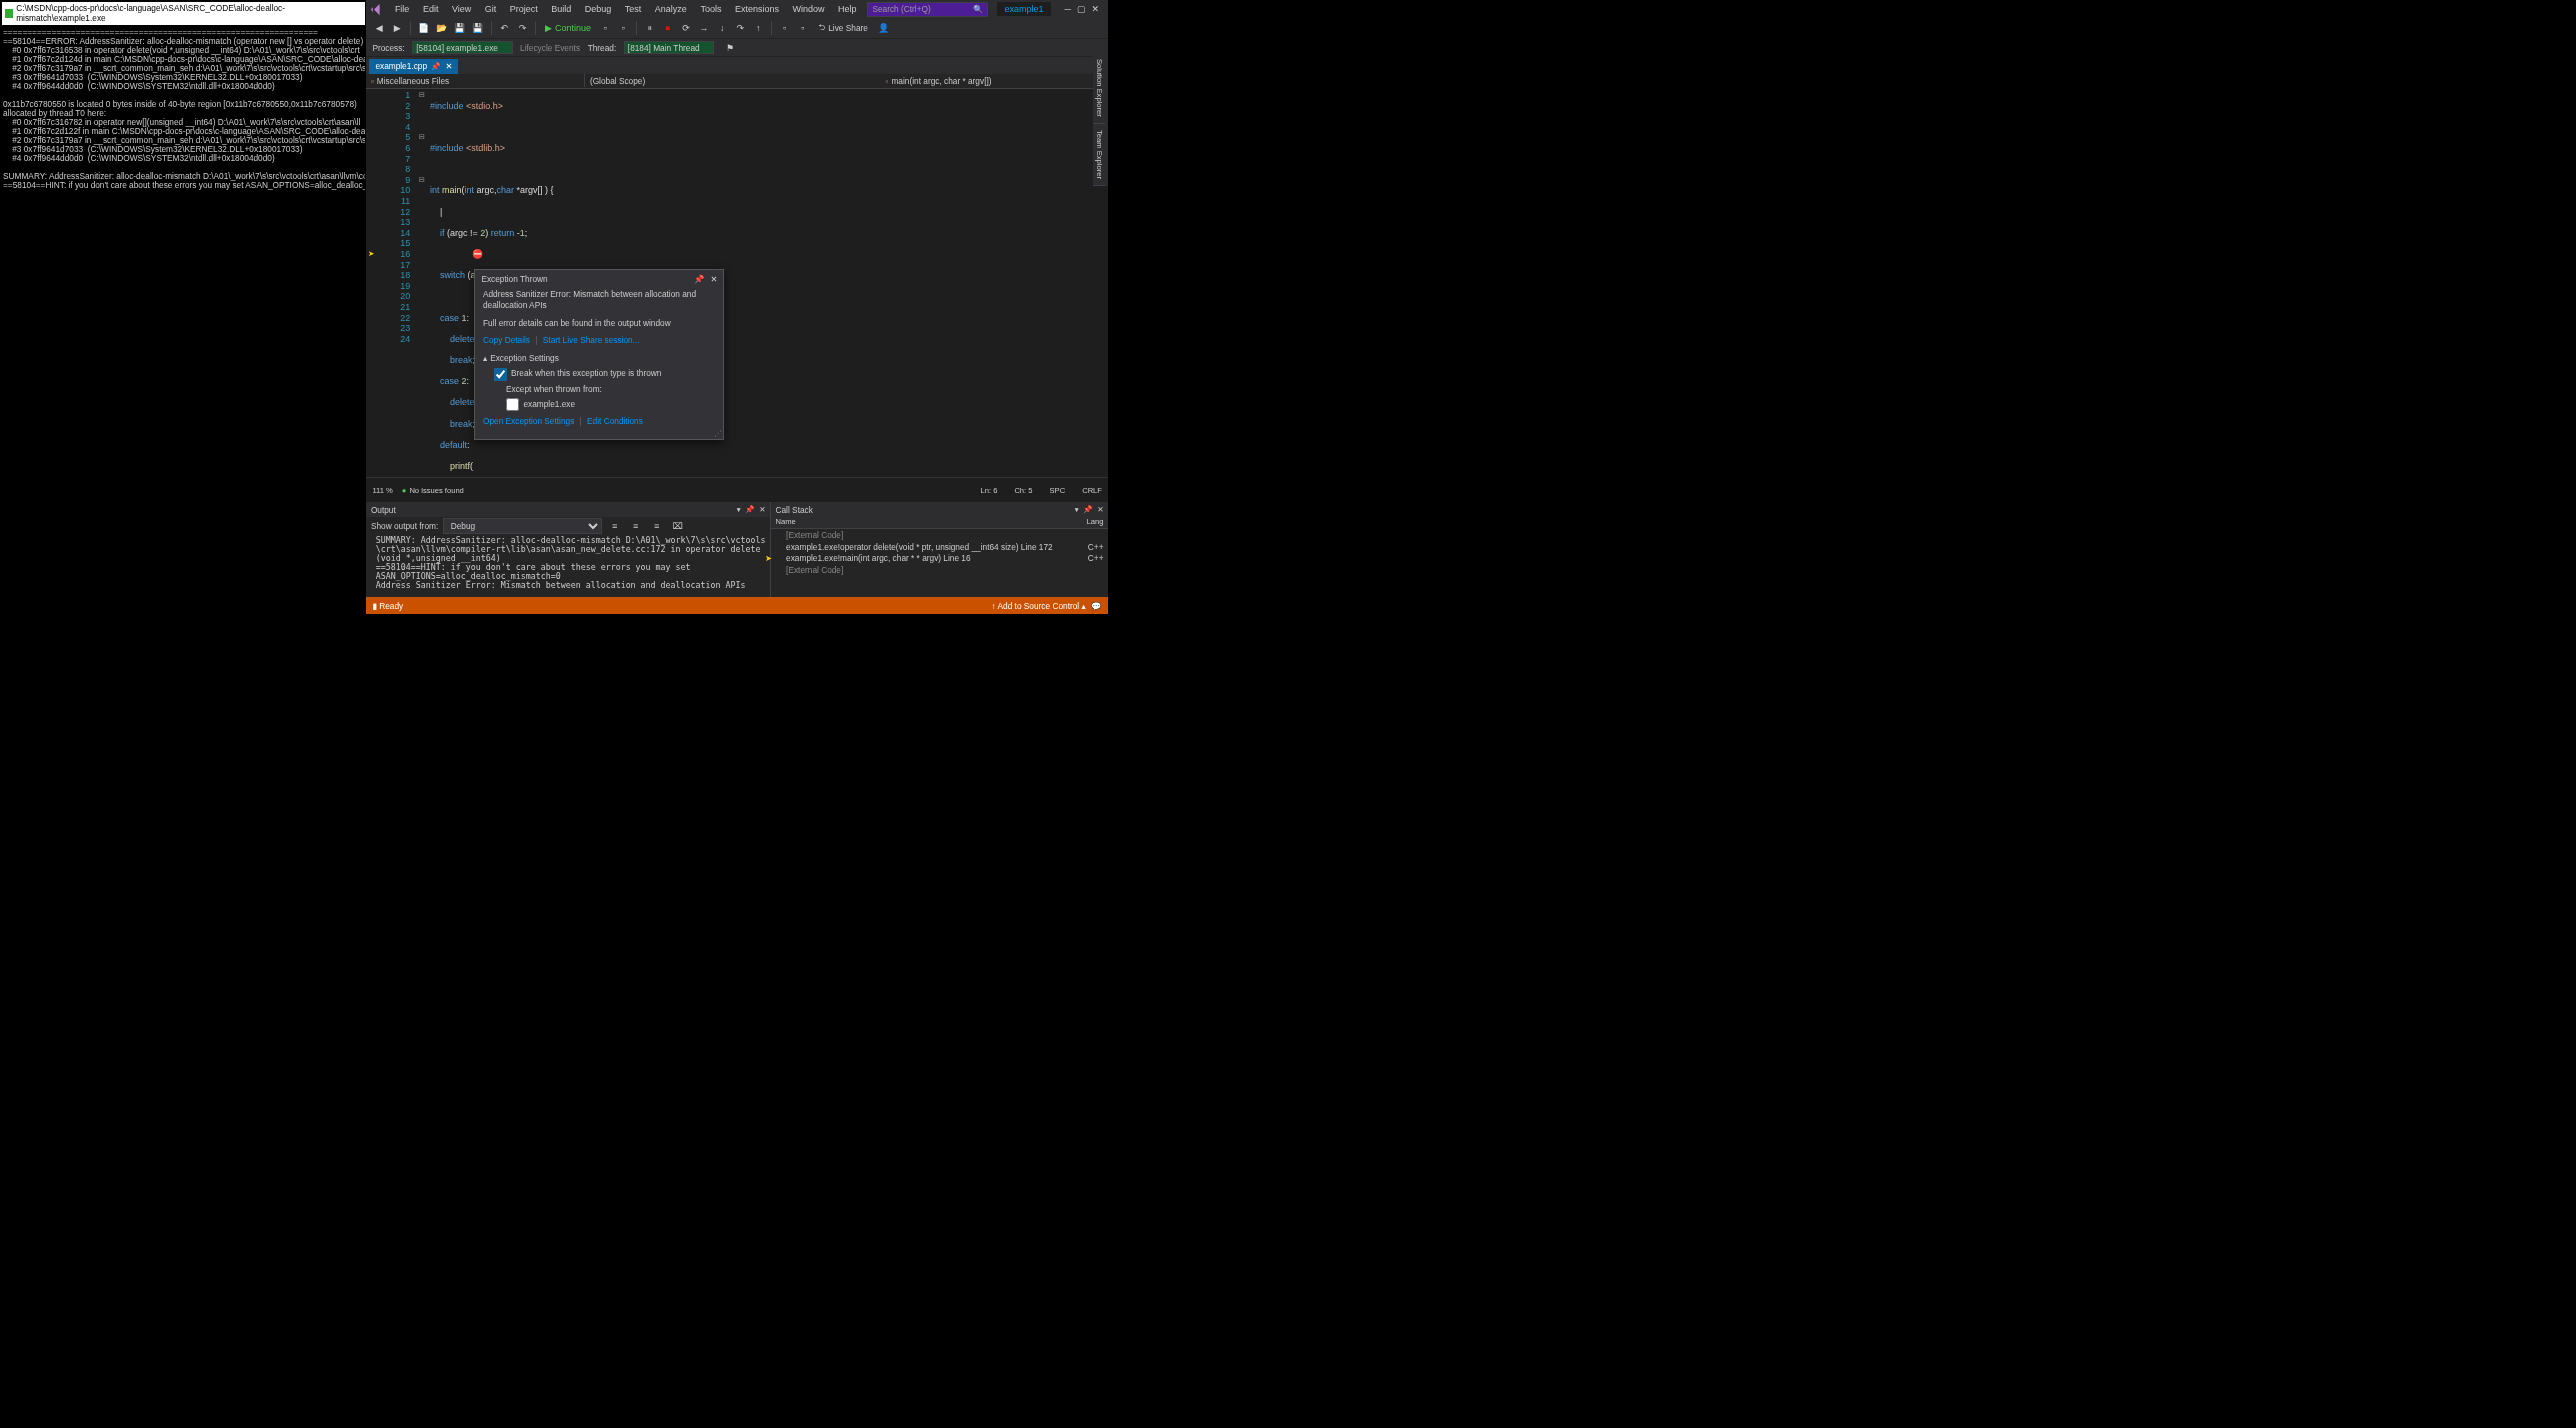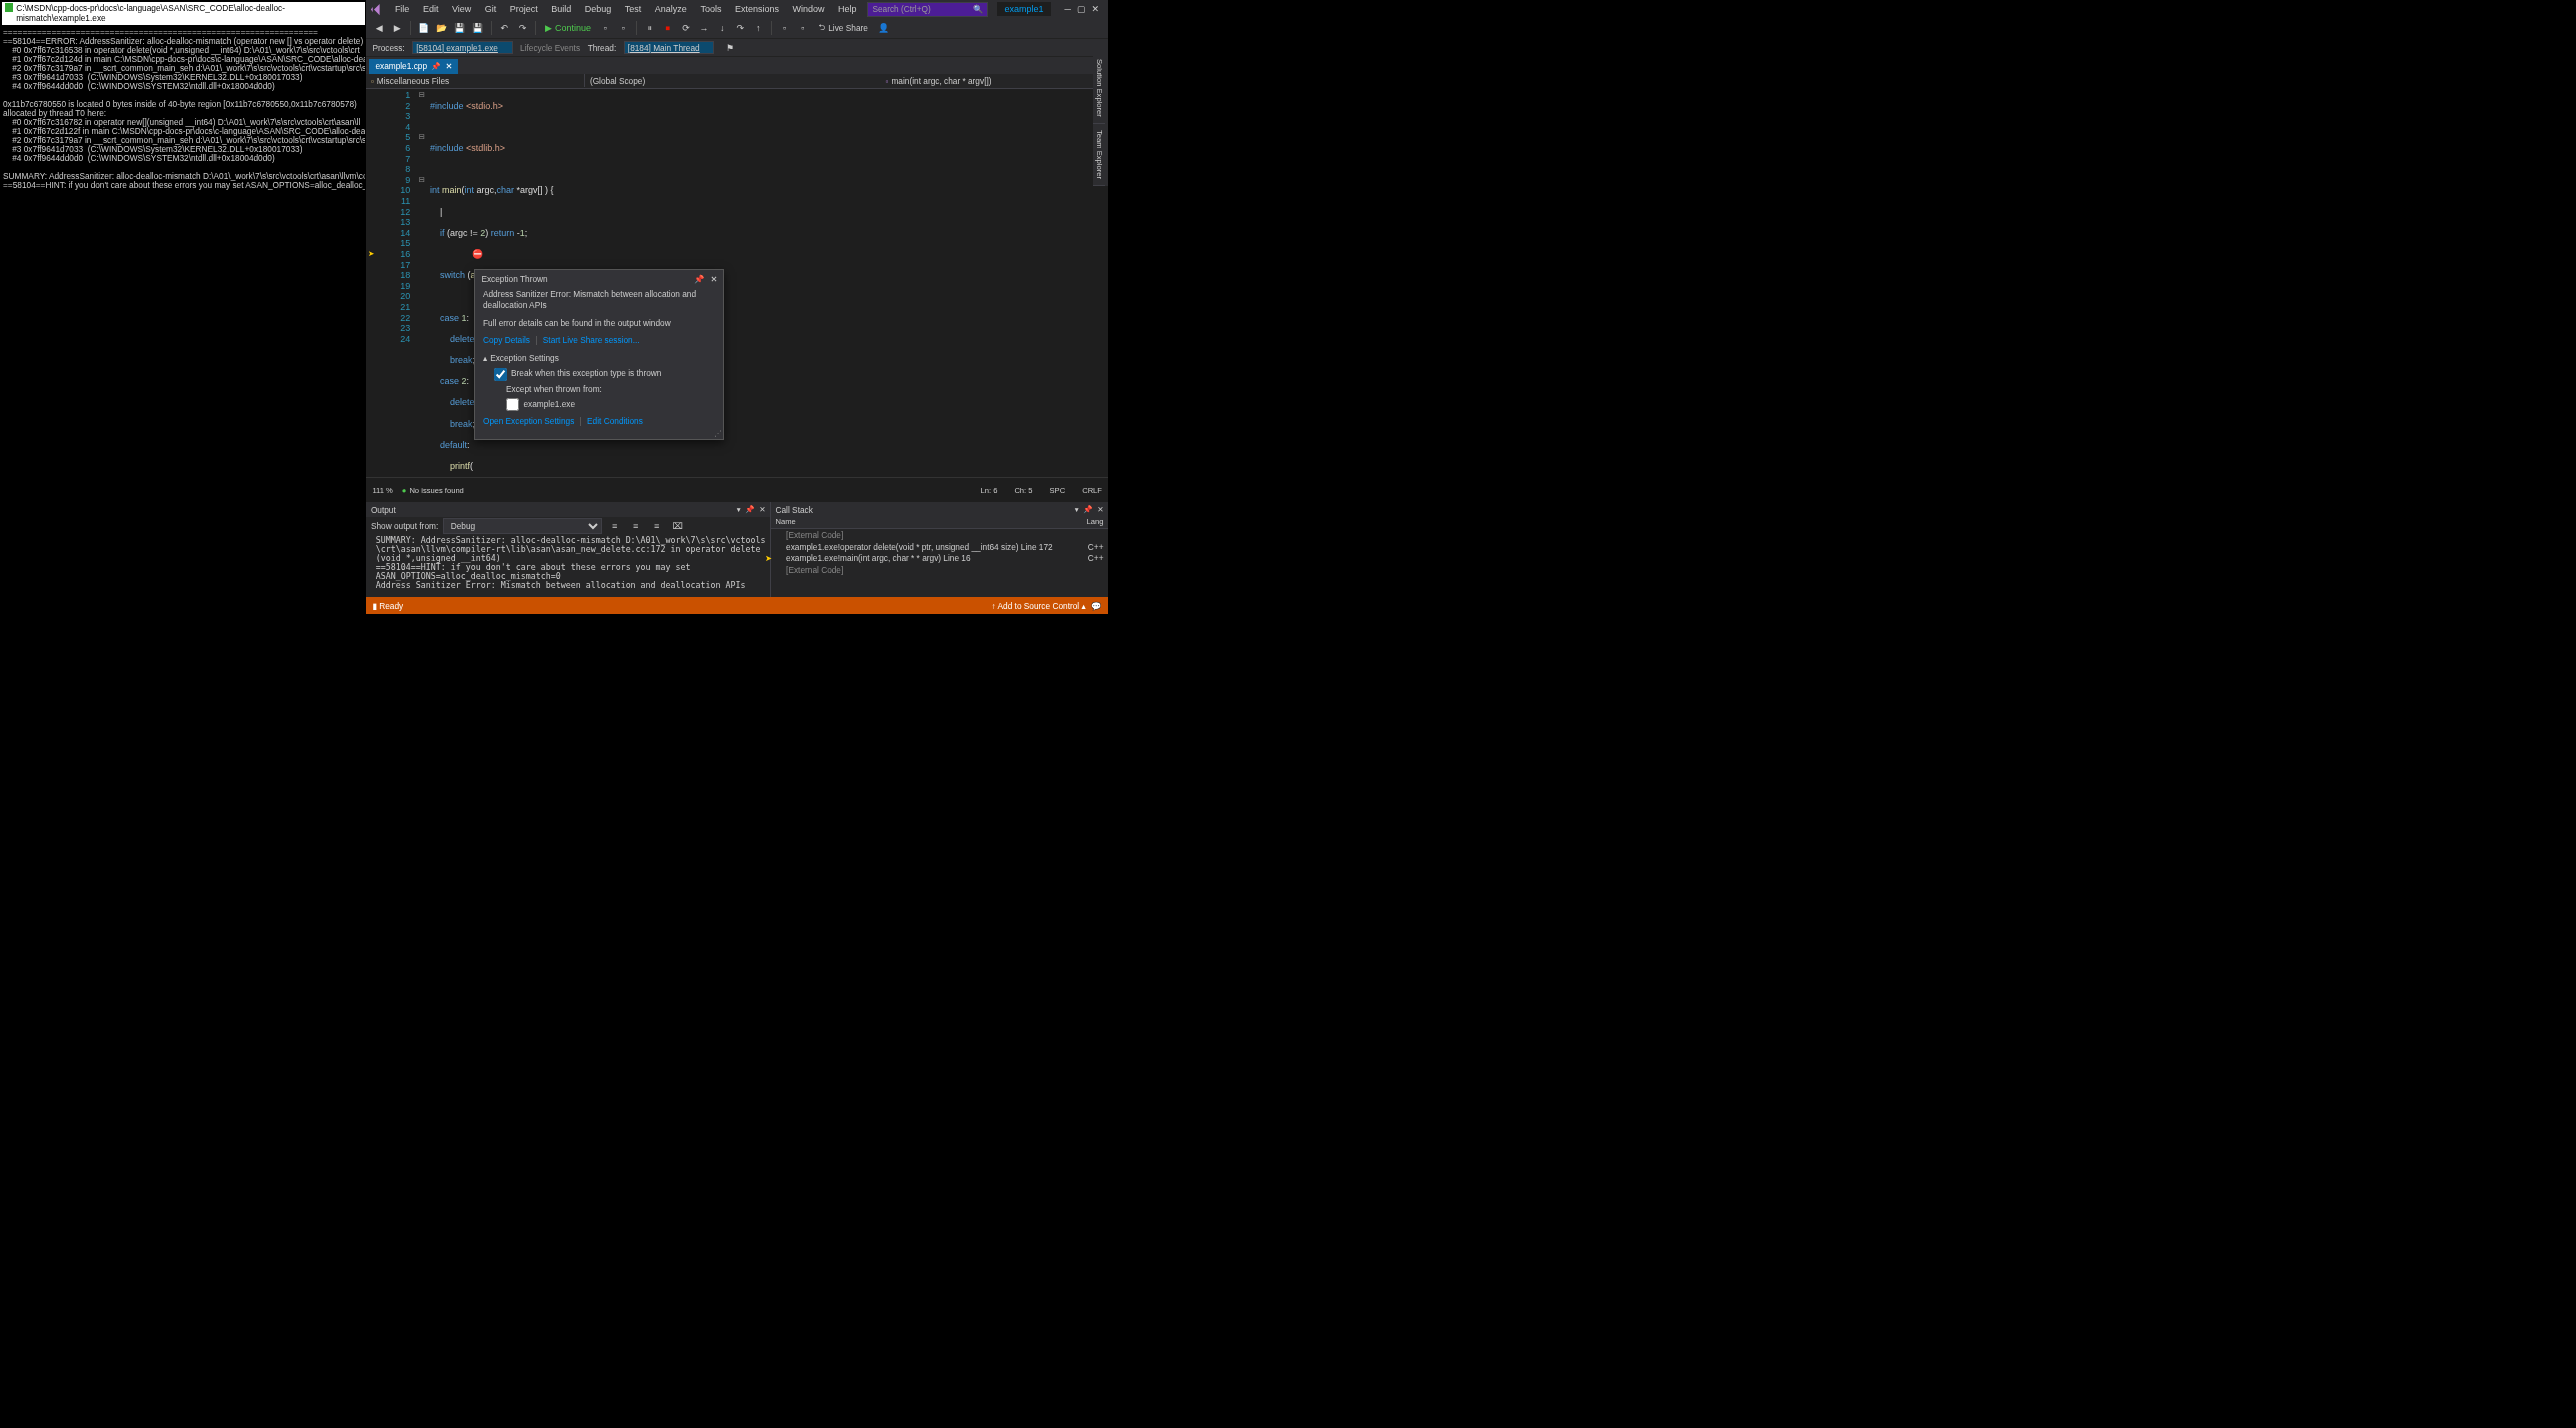--- a/index.html
+++ b/index.html
@@ -1,40 +1,40 @@
 <!DOCTYPE html>
 <html style="font-size:12px"><head>
 <meta charset="utf-8">
 <style>
 * { margin: 0; padding: 0; box-sizing: border-box; font-family: 'Segoe UI', sans-serif; }
 body { background: #000; color: #ccc; font-size: 9px; overflow: hidden; width: 1108px; height: 614px; }
 .app { display: flex; height: 100%; }
 .console { width: 415px; background: #000; color: #ccc; font-family: Consolas, monospace; font-size: 8.3px; padding: 1.5px; overflow: hidden; }
-.console-title { background: #fff; color: #000; padding: 1.5px 3px; font-size: 8.3px; font-family: 'Segoe UI', sans-serif; display: flex; align-items: flex-start; gap: 3px; }
+.console-title { background: #fff; color: #000; padding: 1.5px 3px; font-size: 8.3px; font-family: 'Segoe UI', sans-serif; display: flex; align-items: center; gap: 3px; }
 .console-title .ico { width: 9px; height: 9px; background: #3a3; display: inline-block; }
 .console-body { white-space: pre; line-height: 9px; padding: 3px 1.5px; overflow: hidden; }
 .vs { flex: 1; background: #2d2d30; display: flex; flex-direction: column; position: relative; border-radius: 7px; }
 .titlebar { height: 18px; background: #2d2d30; display: flex; align-items: center; padding: 0 3px; color: #ccc; font-size: 9px; }
 .titlebar .logo { width: 15px; height: 15px; margin-right: 4.5px; }
 .menu { display: flex; gap: 1.5px; }
 .menu-item { padding: 2.3px 6px; cursor: pointer; }
 .search { margin-left: auto; margin-right: 6px; background: #4c1d95; border: 0.8px solid #3f3f46; padding: 1.5px 15px 1.5px 4.5px; width: 121px; color: #999; font-size: 8.3px; position: relative; }
 .search .mag { position: absolute; right: 3px; top: 1.5px; }
 .tab-well { background: #2d2d30; padding: 0 3px; display: flex; align-items: center; }
 .tab { background: #1e1e1e; padding: 2.3px 7.6px; color: #009cef; font-size: 9px; }
 .winbtns { margin-left: auto; display: flex; gap: 6px; padding: 0 6px; color: #ccc; }
 .toolbar { height: 21px; background: #2d2d30; display: flex; align-items: center; padding: 0 4.5px; gap: 1.5px; border-bottom: 0.8px solid #222; }
 .tbtn { width: 16.6px; height: 16.6px; display: flex; align-items: center; justify-content: center; color: #ccc; font-size: 9px; }
 .tsep { width: 0.8px; height: 13.6px; background: #444; margin: 0 3px; }
 .continue { color: #4EC94E; display: flex; align-items: center; gap: 3px; padding: 1.5px 4.5px; }
 .continue .tri { color: #4EC94E; }
 .preview { margin-left: auto; background: #414141; color: #ccc; padding: 2.3px 6px; font-size: 7.6px; border: 0.8px solid #555; margin-top: 46px; }
 .liveshare { color: #ccc; font-size: 8.3px; padding: 0 6px; display: flex; align-items: center; gap: 3px; }
 .debugbar { height: 18px; background: #2d2d30; display: flex; align-items: center; padding: 0 6px; gap: 7.6px; font-size: 8.3px; color: #ccc; border-bottom: 0.8px solid #222; }
-.debugbar select, .debugbar .sel { background: #0c4a6e; border: 0.8px solid #3f3f46; color: #ccc; padding: 0.8px 13.6px 0.8px 3px; font-size: 8.3px; text-decoration: underline; }
+.debugbar select, .debugbar .sel { background: #14532d; border: 0.8px solid #3f3f46; color: #ccc; padding: 0.8px 13.6px 0.8px 3px; font-size: 8.3px; }
 .filetab-row { height: 16.6px; background: #2d2d30; display: flex; align-items: flex-end; padding-left: 3px; }
 .filetab { background: #0E639C; color: #fff; padding: 2.3px 6px; font-size: 8.3px; display: flex; align-items: center; gap: 4.5px; }
 .filetab .pin { font-size: 7.6px; }
 .filetab .close { font-size: 8.3px; }
 .nav-row { height: 15px; background: #252526; display: flex; align-items: center; font-size: 8.3px; border-bottom: 0.8px solid #3f3f46; }
 .nav-sel { flex: 1; padding: 1.5px 4.5px; color: #ccc; display: flex; align-items: center; gap: 3px; }
 .nav-sel:first-child { border-right: 0.8px solid #3f3f46; max-width: 219px; }
 .editor-area { flex: 1; display: flex; background: #1e1e1e; position: relative; overflow: hidden; }
 .gutter { width: 38px; background: #1e1e1e; color: #2b91af; text-align: right; padding: 1.5px 6px 1.5px 1.5px; font-family: Consolas, monospace; font-size: 9px; line-height: 10.6px; }
 .gutter .ln { height: 10.6px; }

